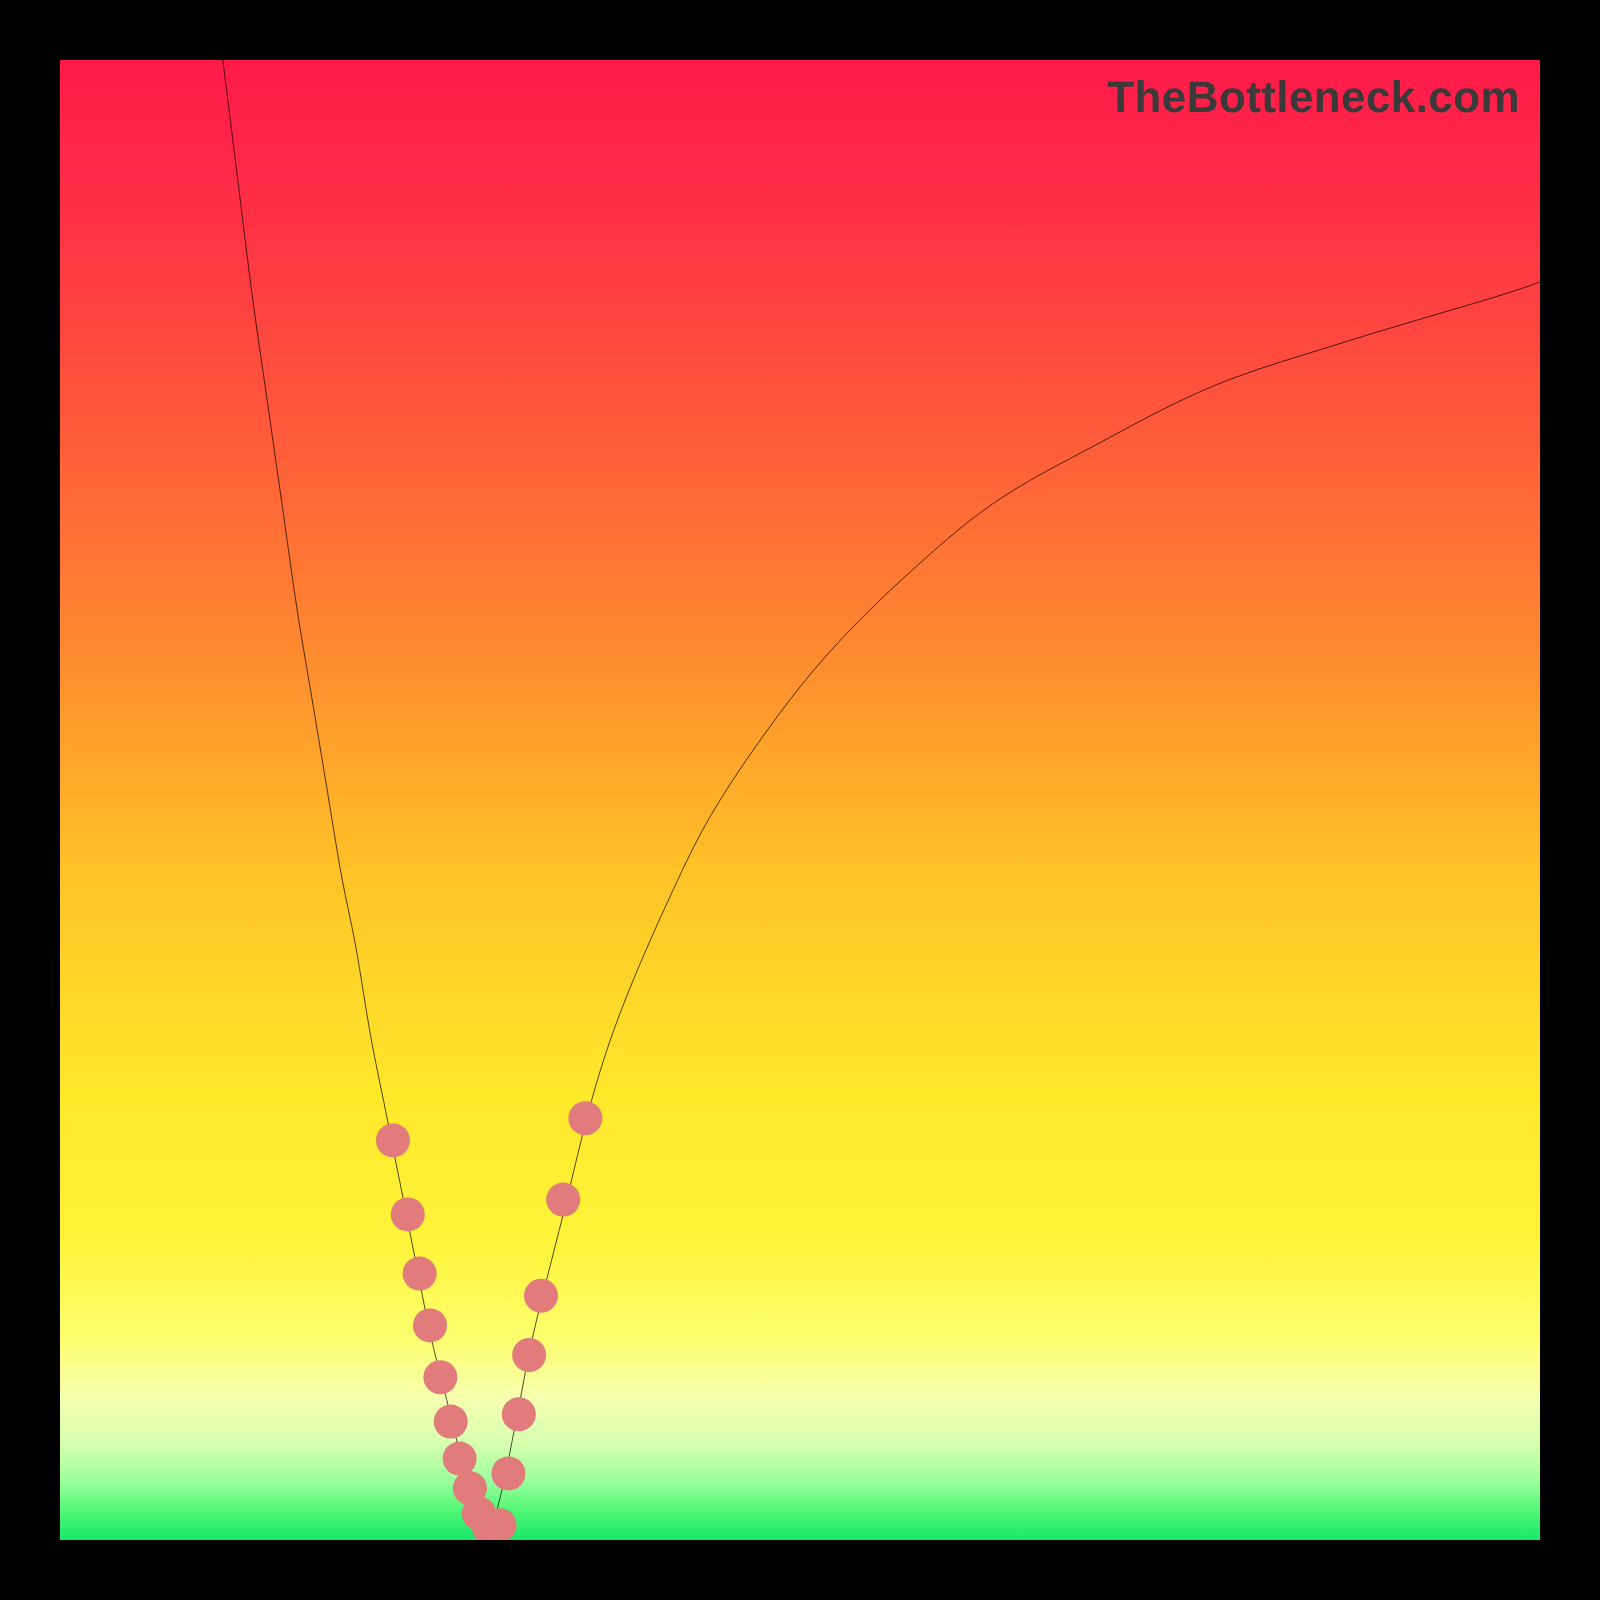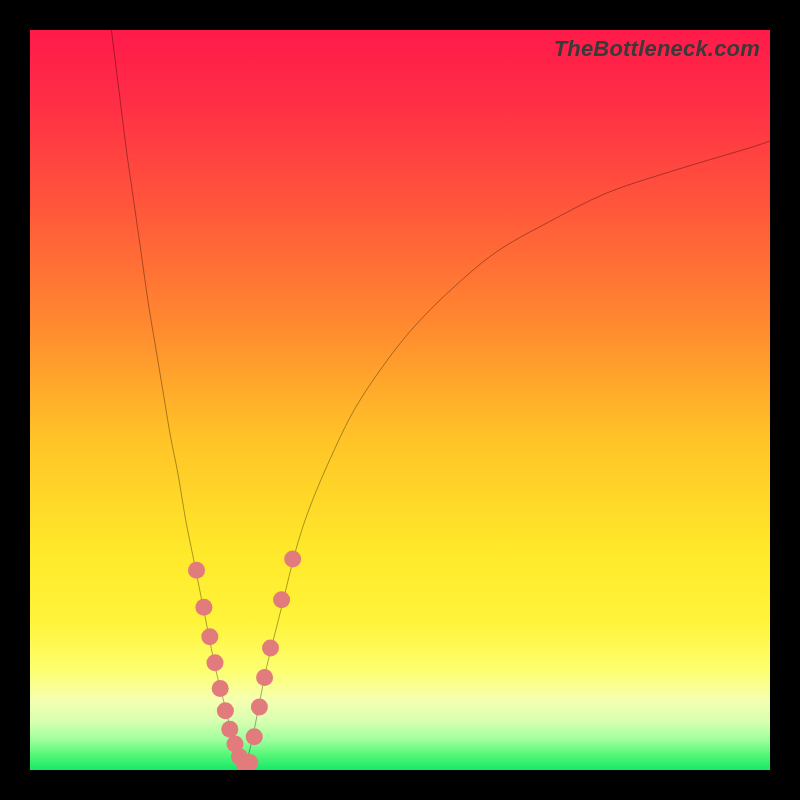--- a/index.html
+++ b/index.html
@@ -19,21 +19,20 @@
     height: 800px;
     background: #000;
   }
   .plot-area {
     position: absolute;
     left: 30px;
     top: 30px;
     width: 740px;
     height: 740px;
     overflow: hidden;
-    font-style: italic;
   }
   .gradient {
     position: absolute;
     left: 0;
     top: 0;
     width: 100%;
     height: 100%;
   }
   .watermark {
     position: absolute;

